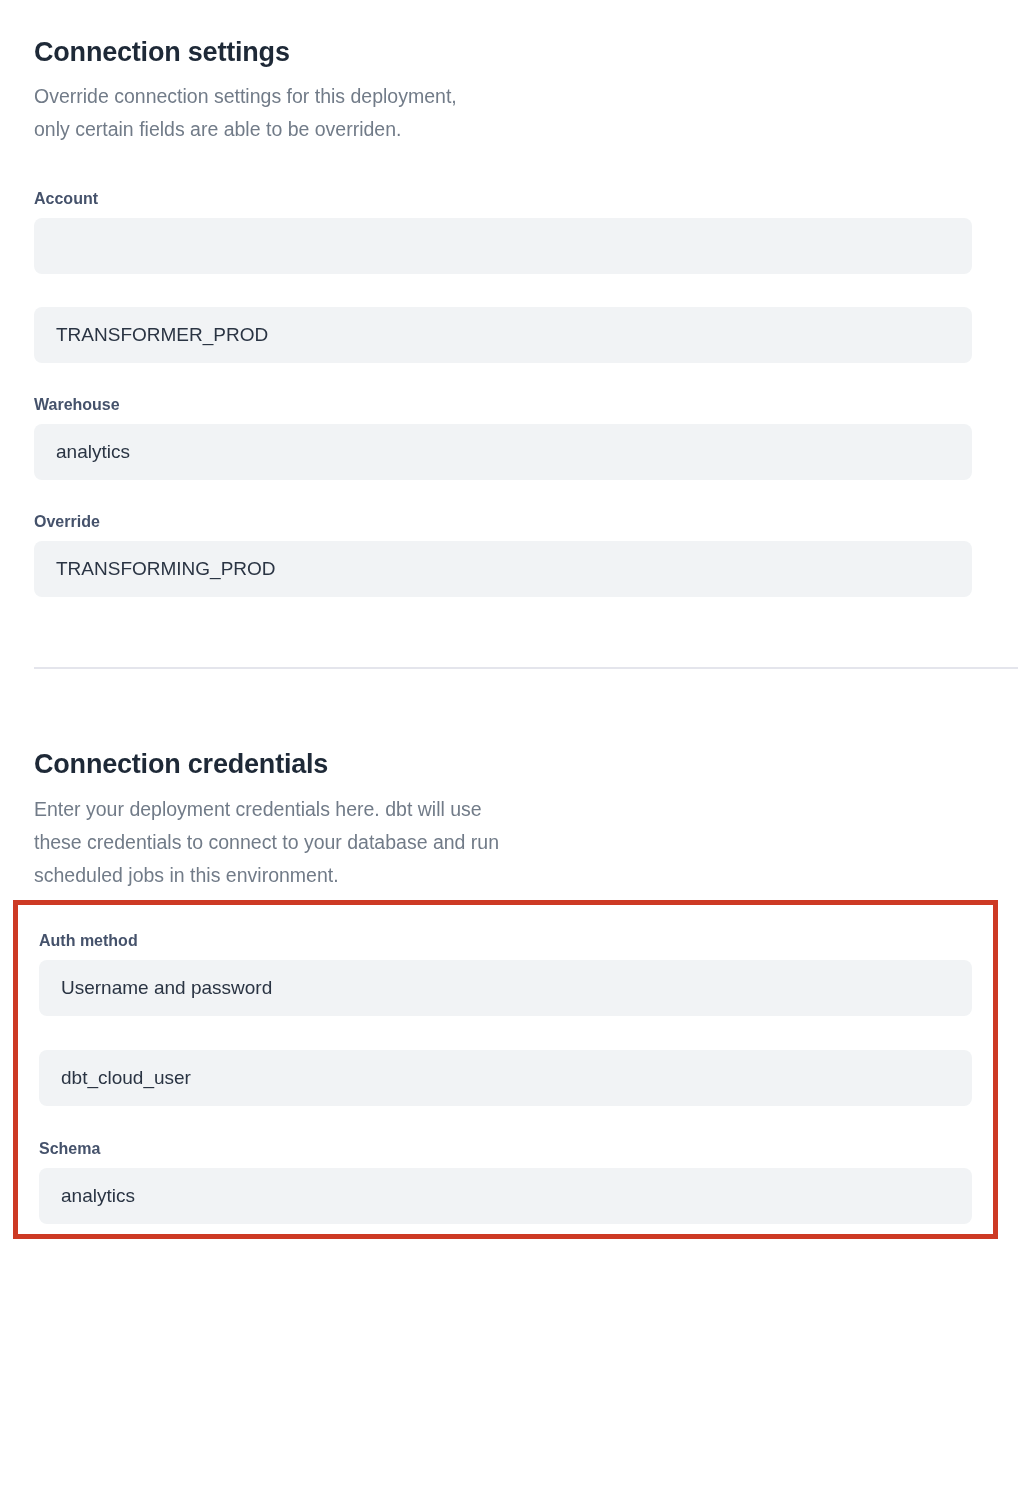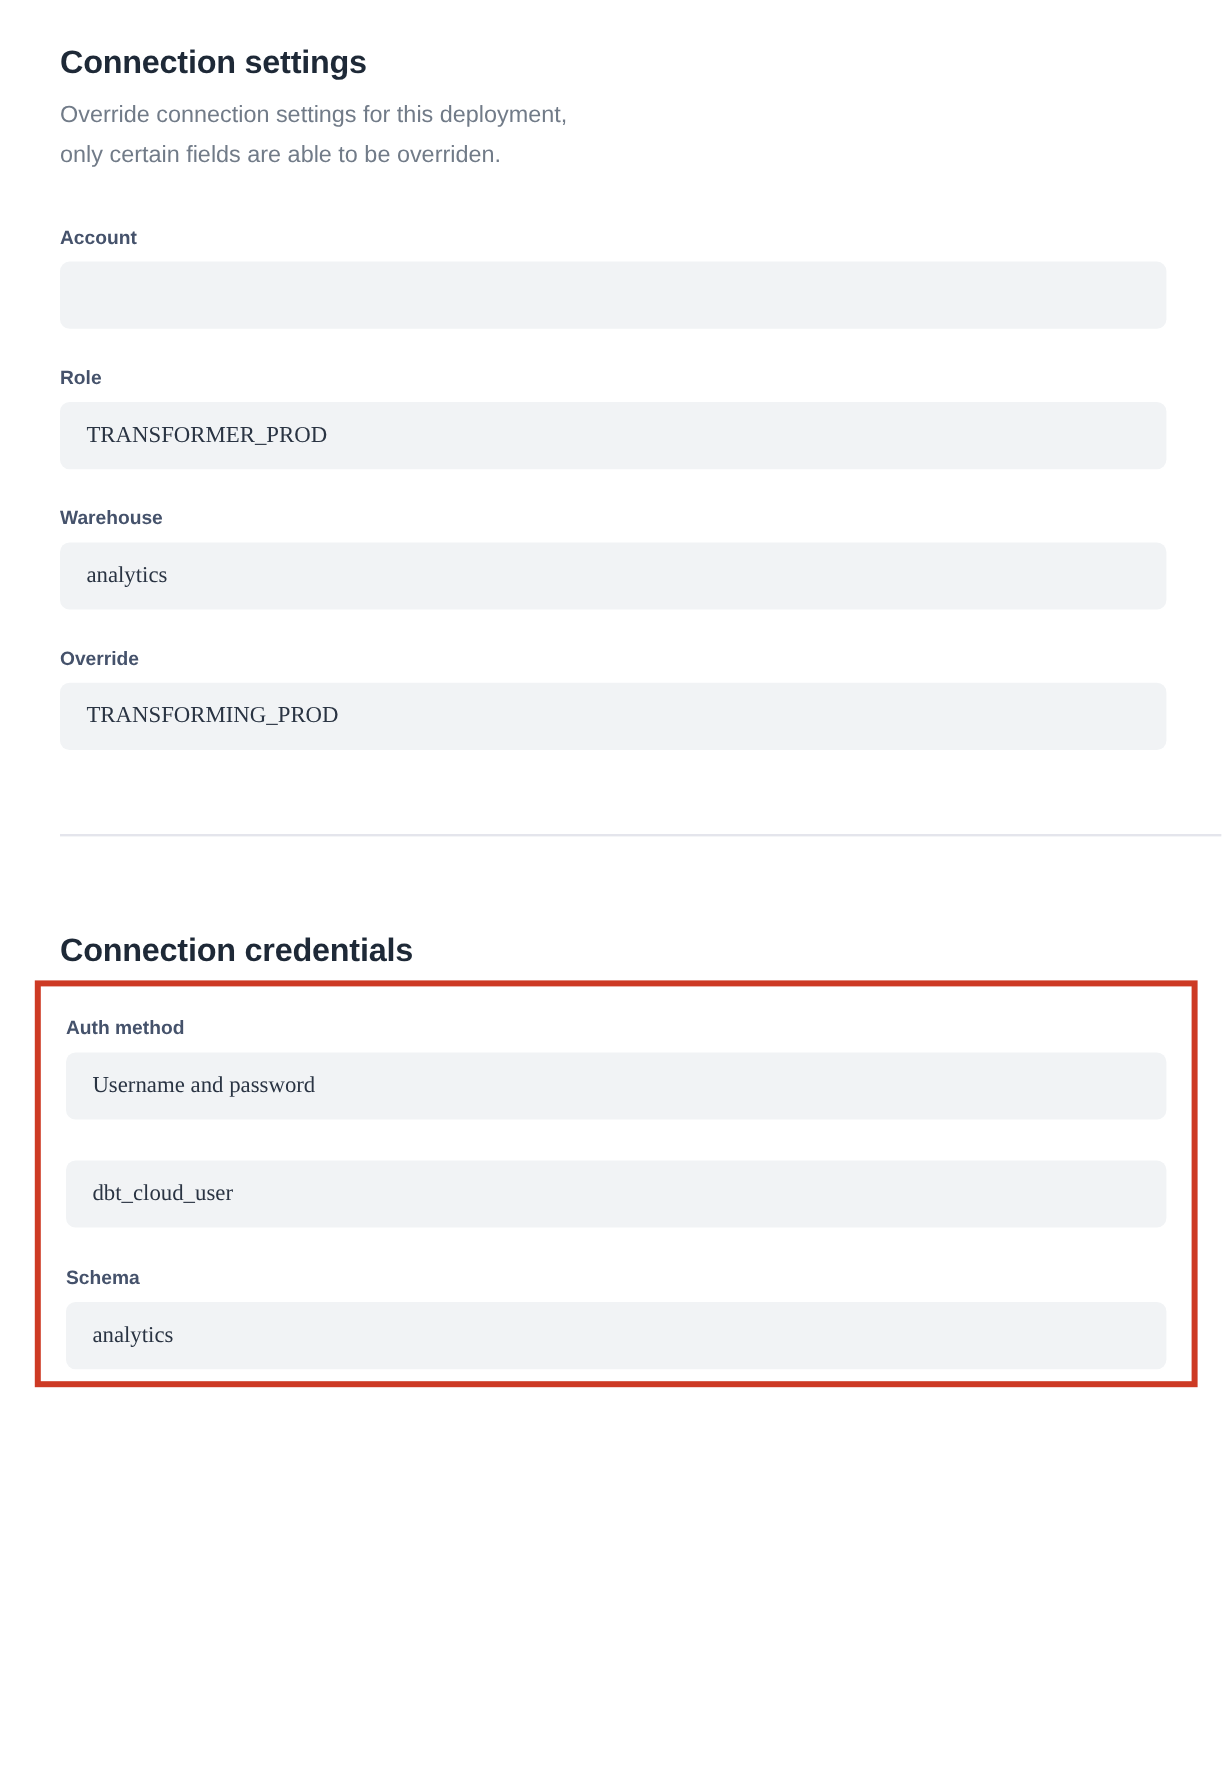--- a/index.html
+++ b/index.html
@@ -13,21 +13,21 @@
   }
   * { box-sizing: border-box; }
   html, body { margin: 0; padding: 0; }
   body {
     width: 1018px;
     height: 1490px;
     background: #ffffff;
     font-family: "Liberation Sans", "DejaVu Sans", sans-serif;
     overflow: hidden;
   }
-  .page { padding: 0 46px 0 50px; }
+  .page { padding: 0 46px 0 34px; }
 
   .section-title {
     margin: 0;
     font-size: 27px;
     font-weight: 700;
     color: var(--heading);
     letter-spacing: -0.2px;
     line-height: 1.2;
   }
   .section-title.first { padding-top: 36px; }
@@ -54,21 +54,21 @@
   .text-input {
     display: block;
     width: 100%;
     height: 56px;
     background: var(--input_bg);
     border: none;
     border-radius: 8px;
     padding: 0 22px;
     font-size: 19px;
     color: var(--value);
-    font-family: Liberation Serif, serif;
+    font-family: Liberation Sans, sans-serif;
     outline: none;
   }
 
   .text-input.masked {
     font-size: 17px;
     font-weight: 700;
     letter-spacing: 2.5px;
     color: var(--heading);
   }
 
@@ -96,38 +96,42 @@
       <div>Override connection settings for this deployment,</div>
       <div>only certain fields are able to be overriden.</div>
     </div>
 
     <div class="fields">
       <div class="field">
         <label class="field-label">Account</label>
         <input class="text-input" type="text" value="" style="">
       </div>
       <div class="field">
-        <label class="field-label">Role</label>
         <input class="text-input" type="text" value="TRANSFORMER_PROD" style="">
       </div>
       <div class="field">
         <label class="field-label">Warehouse</label>
         <input class="text-input" type="text" value="analytics" style="">
       </div>
       <div class="field">
         <label class="field-label">Override</label>
         <input class="text-input" type="text" value="TRANSFORMING_PROD" style="">
       </div>
     </div>
   </section>
 
   <hr class="divider">
 
   <section>
     <h1 class="section-title second">Connection credentials</h1>
+    <div class="desc">
+      <div>Enter your deployment credentials here. dbt will use</div>
+      <div>these credentials to connect to your database and run</div>
+      <div>scheduled jobs in this environment.</div>
+    </div>
 
     <div class="highlight-box">
       <div class="field">
         <label class="field-label">Auth method</label>
         <input class="text-input" type="text" value="Username and password" style="">
       </div>
       <div class="field">
         <input class="text-input" type="text" value="dbt_cloud_user" style="">
       </div>
       <div class="field">

